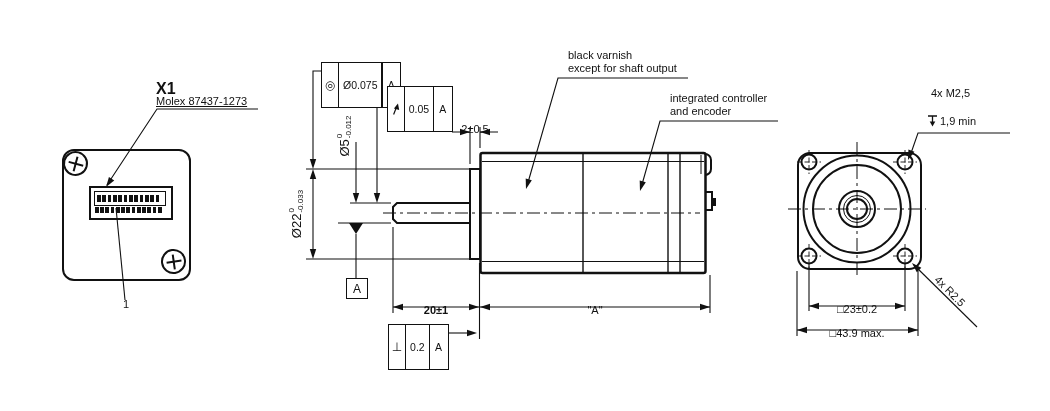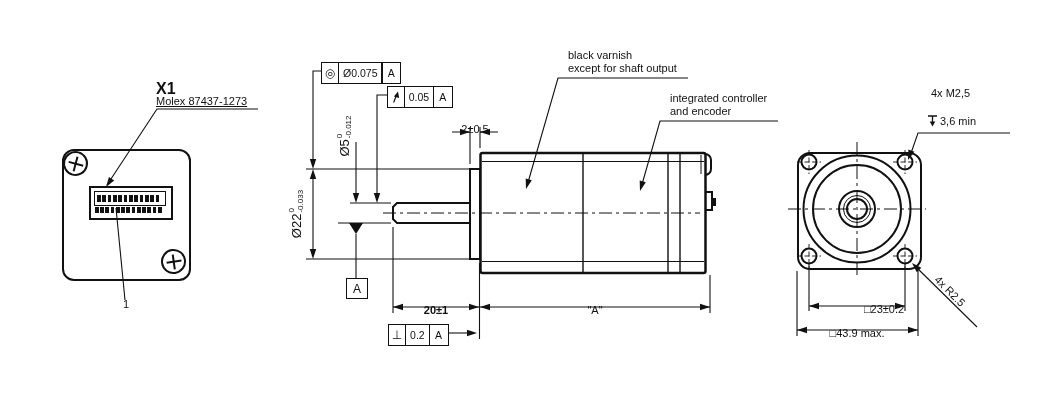--- a/index.html
+++ b/index.html
@@ -21,21 +21,21 @@
   .screw::before{width:15px;height:2.6px;transform:translate(-50%,-50%);}
   .screw::after{width:2.6px;height:15px;transform:translate(-50%,-50%);}
   .conn-outer{position:absolute;left:89px;top:186px;width:80px;height:30px;border:2.5px solid #111;background:#fff;}
   .conn-inner{position:absolute;left:94px;top:191px;width:70px;height:13px;border:1.5px solid #111;background:#fff;}
   .pins-top{position:absolute;left:97px;top:195px;width:64px;height:7px;
     background:repeating-linear-gradient(90deg,#111 0 3.8px,transparent 3.8px 5.33px);}
   .pins-bottom{position:absolute;left:95px;top:207px;width:68px;height:6px;
     background:repeating-linear-gradient(90deg,#111 0 3.8px,transparent 3.8px 5.23px);}
   
   .fcf{position:absolute;display:flex;background:#fff;font-size:10.5px;line-height:12px;}
-  .fcf .cell{border:1.2px solid #111;padding:4px 4px;margin-left:-1.2px;display:flex;align-items:center;justify-content:center;min-width:10px;}
+  .fcf .cell{border:1.2px solid #111;padding:16px 4px;margin-left:-1.2px;display:flex;align-items:center;justify-content:center;min-width:10px;}
   .fcf .sym{font-size:12px;padding:1px 3px;}
   .datum-box{position:absolute;width:20px;height:19px;border:1.5px solid #111;background:#fff;
     display:flex;align-items:center;justify-content:center;font-size:12px;}
   
   .dia{font-size:13px;display:inline-flex;align-items:center;}
   .dimtol{display:inline-flex;flex-direction:column;justify-content:center;
     font-size:8px;line-height:8.5px;margin-left:1px;}
   .rot90{transform:translate(-50%,-50%) rotate(-90deg);}
   .rot45{transform:translate(-50%,-50%) rotate(45deg);}
   
@@ -221,19 +221,19 @@
 
     <div class="datum-box" style="left:346px;top:278px;">A</div>
 
     <div class="txt" style="left:931px;top:87px;">4x M2,5</div>
     <div class="txt depth-row" style="left:927px;top:114px;">
       <svg width="11" height="13" viewBox="0 0 11 13">
           <line x1="1" y1="2" x2="10" y2="2" stroke="#111" stroke-width="1.5"></line>
           <line x1="5.5" y1="2" x2="5.5" y2="10" stroke="#111" stroke-width="1.3"></line>
           <polygon points="5.5,12.5 2.7,7.6 8.3,7.6" fill="#111"></polygon>
         </svg>
-      <span>3,6 min</span>
+      <span>1,9 min</span>
     </div>
     <div class="txt rot45" style="left:950px;top:291px;">4x R2.5</div>
-    <div class="txt ctr" style="left:884px;top:297px;">□23±0.2</div>
+    <div class="txt ctr" style="left:857px;top:297px;">□23±0.2</div>
     <div class="txt ctr" style="left:857px;top:321px;">□43.9 max.</div>
   </div>
 </div>
 
 </body></html>

